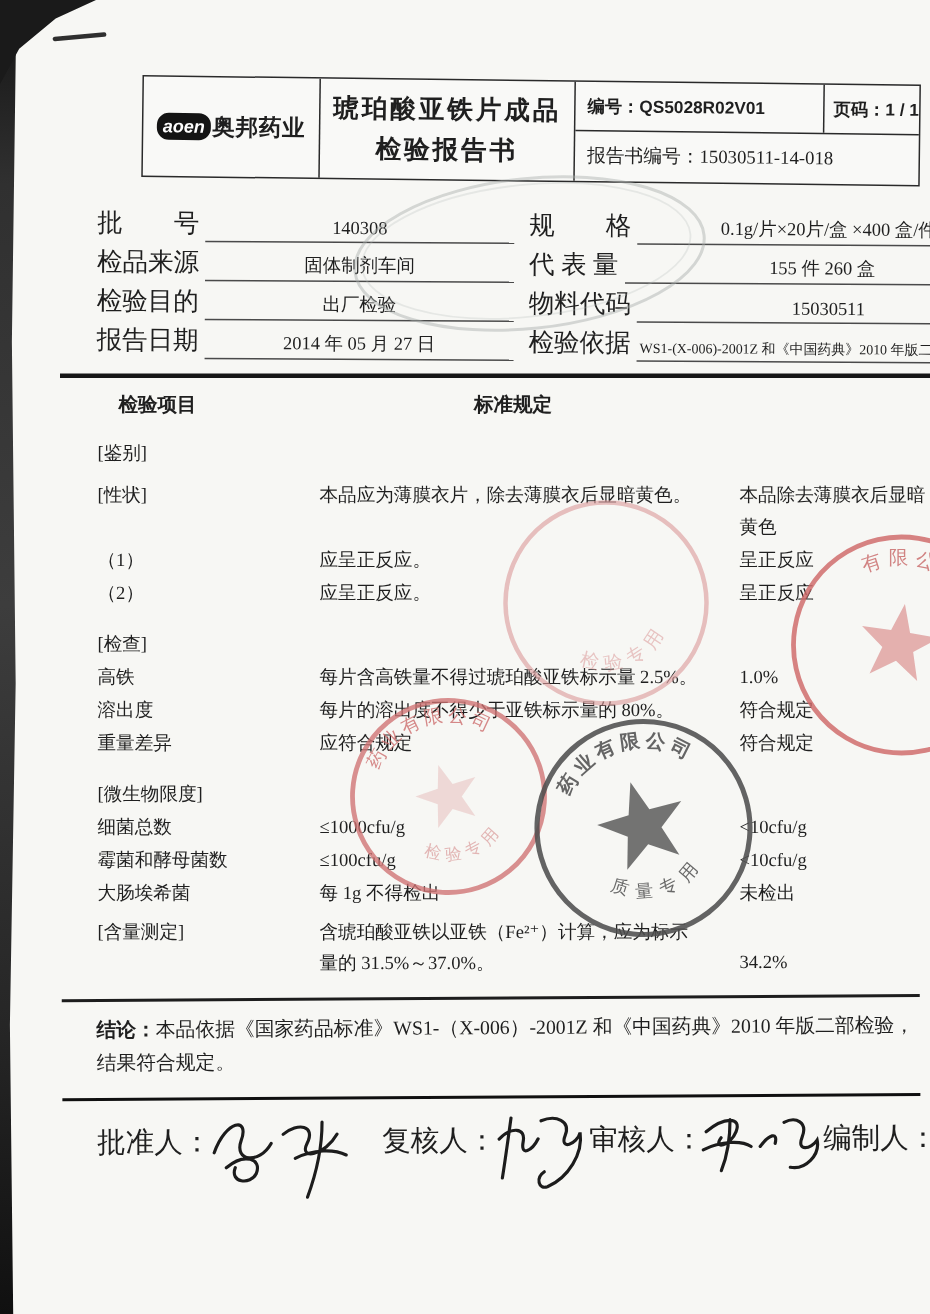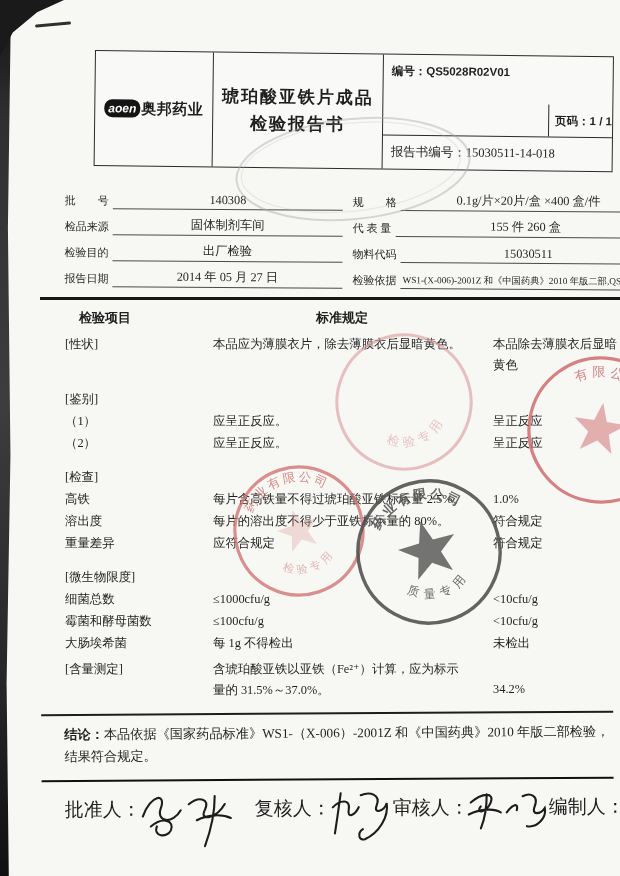--- a/index.html
+++ b/index.html
@@ -42,26 +42,26 @@
   .hdr-title{
     border-right:1.4px solid #2a2a2a;display:flex;flex-direction:column;align-items:center;justify-content:center;
     font-family:"Liberation Sans","DejaVu Sans",sans-serif;font-weight:bold;font-size:17px;letter-spacing:2px;line-height:1.6;
   }
   .hdr-right{display:flex;flex-direction:column;}
   .hdr-row1{display:grid;grid-template-columns:1fr 64px;border-bottom:1.4px solid #2a2a2a;}
   .hdr-docno,.hdr-page{
     padding:9px 6px 8px 8px;font-family:"Liberation Sans","DejaVu Sans",sans-serif;
     font-weight:bold;font-size:11.5px;white-space:nowrap;
   }
-  .hdr-page{border-left:1.4px solid #2a2a2a;padding-left:6px;margin-top:48px;}
+  .hdr-page{border-left:1.4px solid #2a2a2a;padding-left:6px;}
   .hdr-row2{padding:8px 6px 8px 8px;font-size:12.5px;white-space:nowrap;}
   
   .info{display:grid;grid-template-columns:278px 1fr;column-gap:10px;margin-top:17px;width:547px;transform:rotate(0.35deg);transform-origin:left top;}
   .info-row{display:flex;align-items:flex-end;height:26px;}
-  .info-label{font-size:11px;white-space:nowrap;flex:none;padding-bottom:1px;}
+  .info-label{font-size:17px;white-space:nowrap;flex:none;padding-bottom:1px;}
   .info-value{
     flex:1;border-bottom:1px solid #4a4a4a;text-align:center;font-size:12.3px;
     white-space:nowrap;padding-bottom:1px;margin-left:4px;overflow:visible;
   }
   .info-value.small{font-size:9.3px;text-align:left;padding-left:2px;}
   
   .thick-rule{margin:10px 0 0 -25px;width:600px;height:3px;background:#161616;}
   
   .results{width:553px;}
   .thead,.trow{display:grid;grid-template-columns:148px 258px 1fr;column-gap:0;}
@@ -169,30 +169,30 @@
 
   <div class="thick-rule"></div>
 
   <div class="results">
     <div class="thead">
       <div class="h-item">检验项目</div>
       <div class="h-std">标准规定</div>
     </div>
     <div>
 
+        <div class="trow sec">
+          <div class="tlabel">[鉴别]</div>
+          <div class="tstd"></div>
+          <div class="tres"></div>
+        </div>
+
         <div class="trow first">
           <div class="tlabel">[性状]</div>
           <div class="tstd">本品应为薄膜衣片，除去薄膜衣后显暗黄色。</div>
           <div class="tres">本品除去薄膜衣后显暗黄色</div>
-        </div>
-
-        <div class="trow sec">
-          <div class="tlabel">[鉴别]</div>
-          <div class="tstd"></div>
-          <div class="tres"></div>
         </div>
 
         <div class="trow item">
           <div class="tlabel">（1）</div>
           <div class="tstd">应呈正反应。</div>
           <div class="tres">呈正反应</div>
         </div>
 
         <div class="trow item">
           <div class="tlabel">（2）</div>

